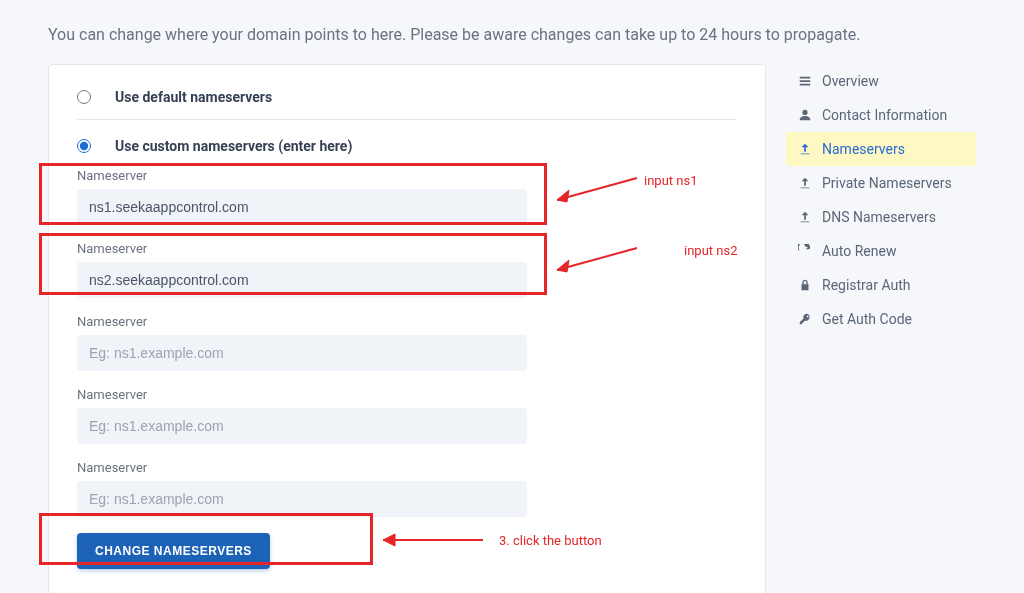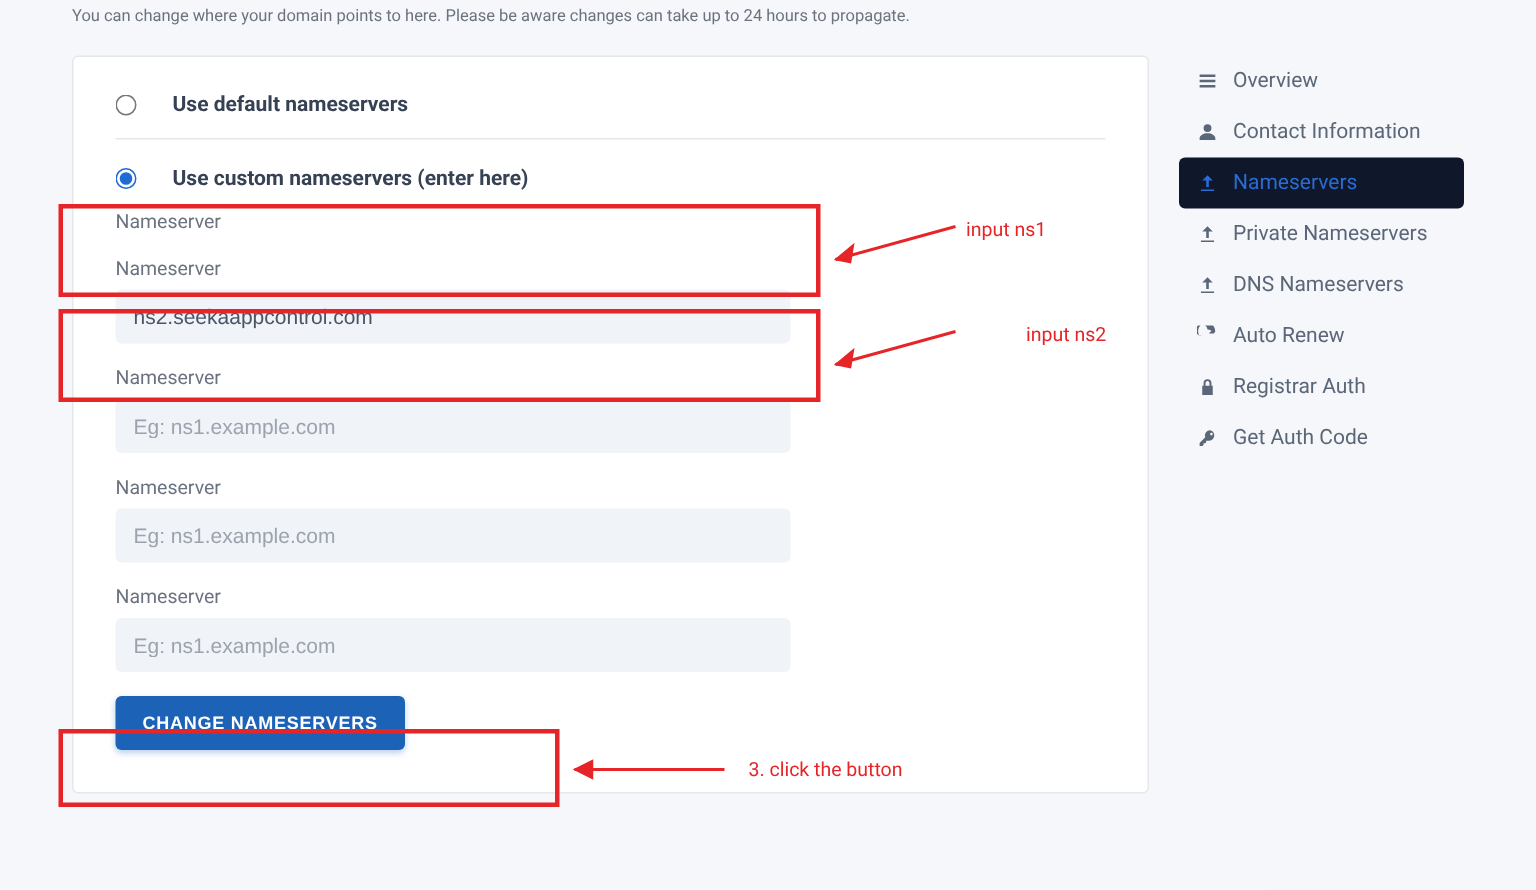--- a/index.html
+++ b/index.html
@@ -6,22 +6,22 @@
     body {
       font-family: -apple-system, BlinkMacSystemFont, "Segoe UI", Roboto, "Helvetica Neue", Arial, sans-serif;
       background: #f5f7fa;
       color: #4a5568;
       font-size: 14px;
       padding: 0 48px 40px 48px;
     }
     .page-desc {
       color: #6b7280;
       margin-bottom: 20px;
-      font-size: 11px;
-      padding-top: 4px;
+      font-size: 16px;
+      padding-top: 25px;
     }
     .layout {
       display: flex;
       gap: 20px;
     }
     .main-panel {
       flex: 1;
       background: #fff;
       border: 1px solid #e5e7eb;
       border-radius: 4px;
@@ -91,21 +91,21 @@
       display: flex;
       align-items: center;
       gap: 10px;
       padding: 9px 12px;
       color: #5b6778;
       cursor: pointer;
       border-radius: 4px;
       font-size: 14px;
     }
     .sidebar-item.active {
-      background: #0f172a;
+      background: #fef9c3;
       color: #2a6bd4;
     }
     .sidebar-item svg {
       width: 14px;
       height: 14px;
       flex-shrink: 0;
     }
     
     .anno-box {
       position: absolute;
@@ -140,20 +140,21 @@
 
     <hr class="divider">
 
     <div class="radio-row">
       <input type="radio" name="nsmode" checked="" style="">
       <label>Use custom nameservers (enter here)</label>
     </div>
 
     <div class="field-group">
       <span class="field-label">Nameserver</span>
+      <input class="ns-input" type="text" value="ns1.seekaappcontrol.com" placeholder="Eg: ns1.example.com" style="">
     </div>
 
     <div class="field-group">
       <span class="field-label">Nameserver</span>
       <input class="ns-input" type="text" value="ns2.seekaappcontrol.com" placeholder="Eg: ns1.example.com" style="">
     </div>
 
     <div class="field-group">
       <span class="field-label">Nameserver</span>
       <input class="ns-input" type="text" placeholder="Eg: ns1.example.com" style="">

